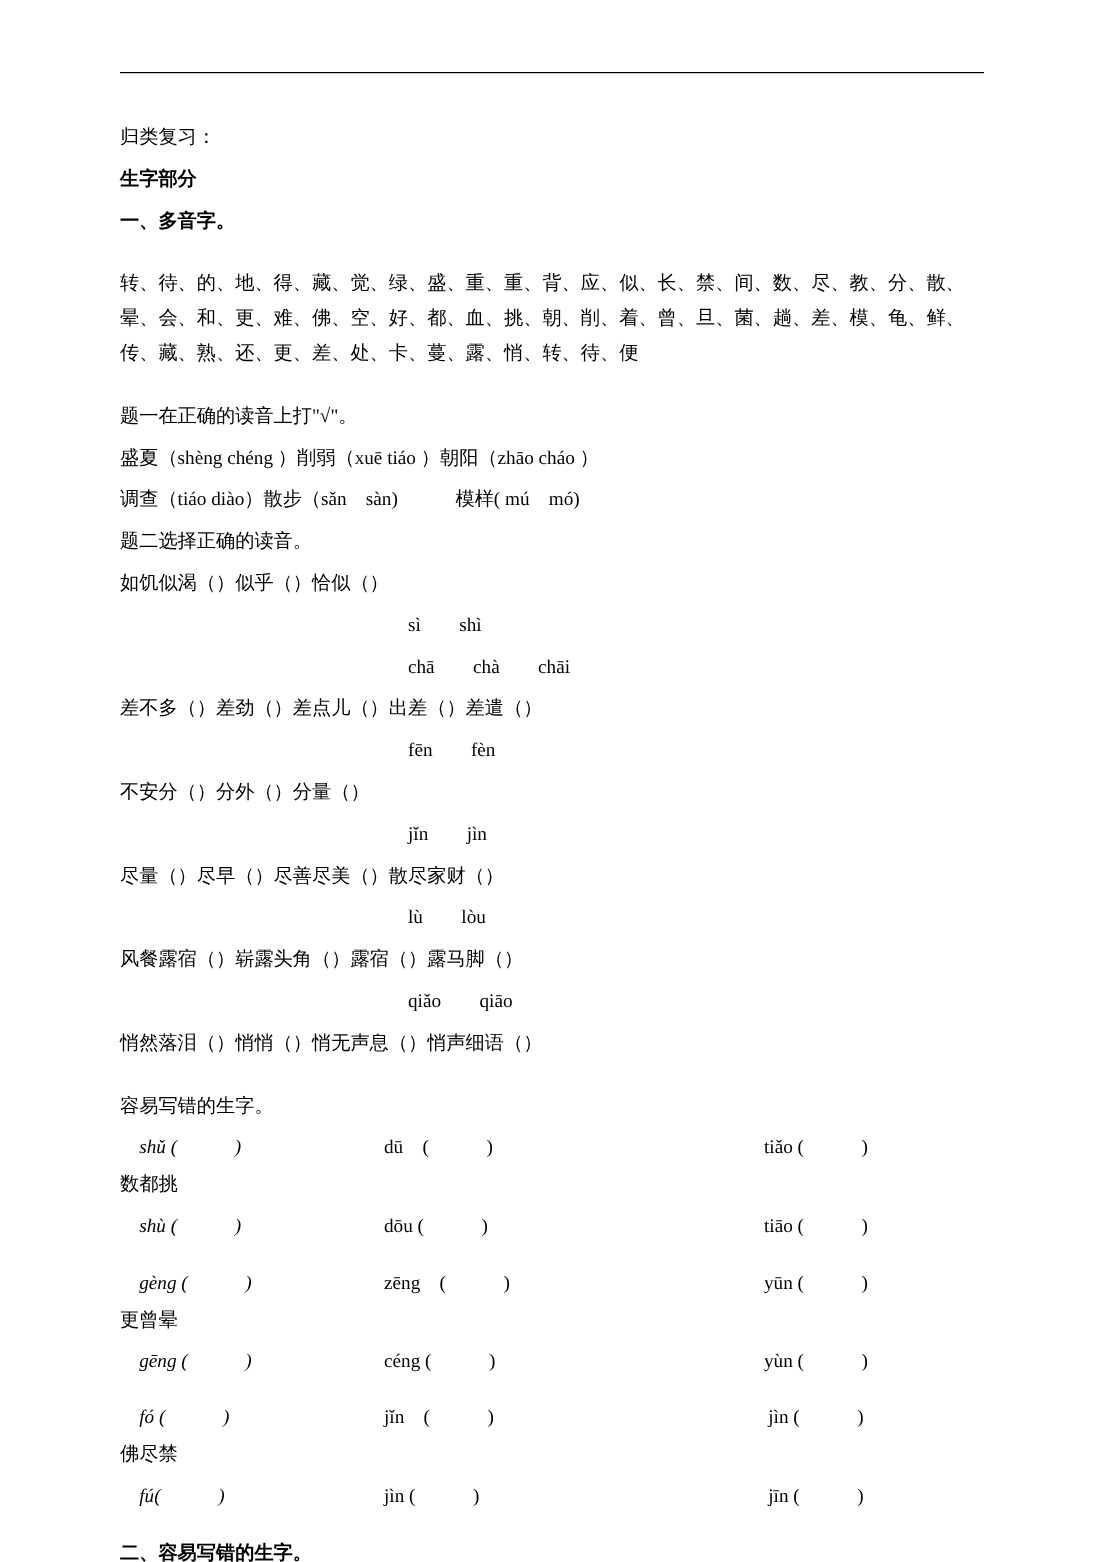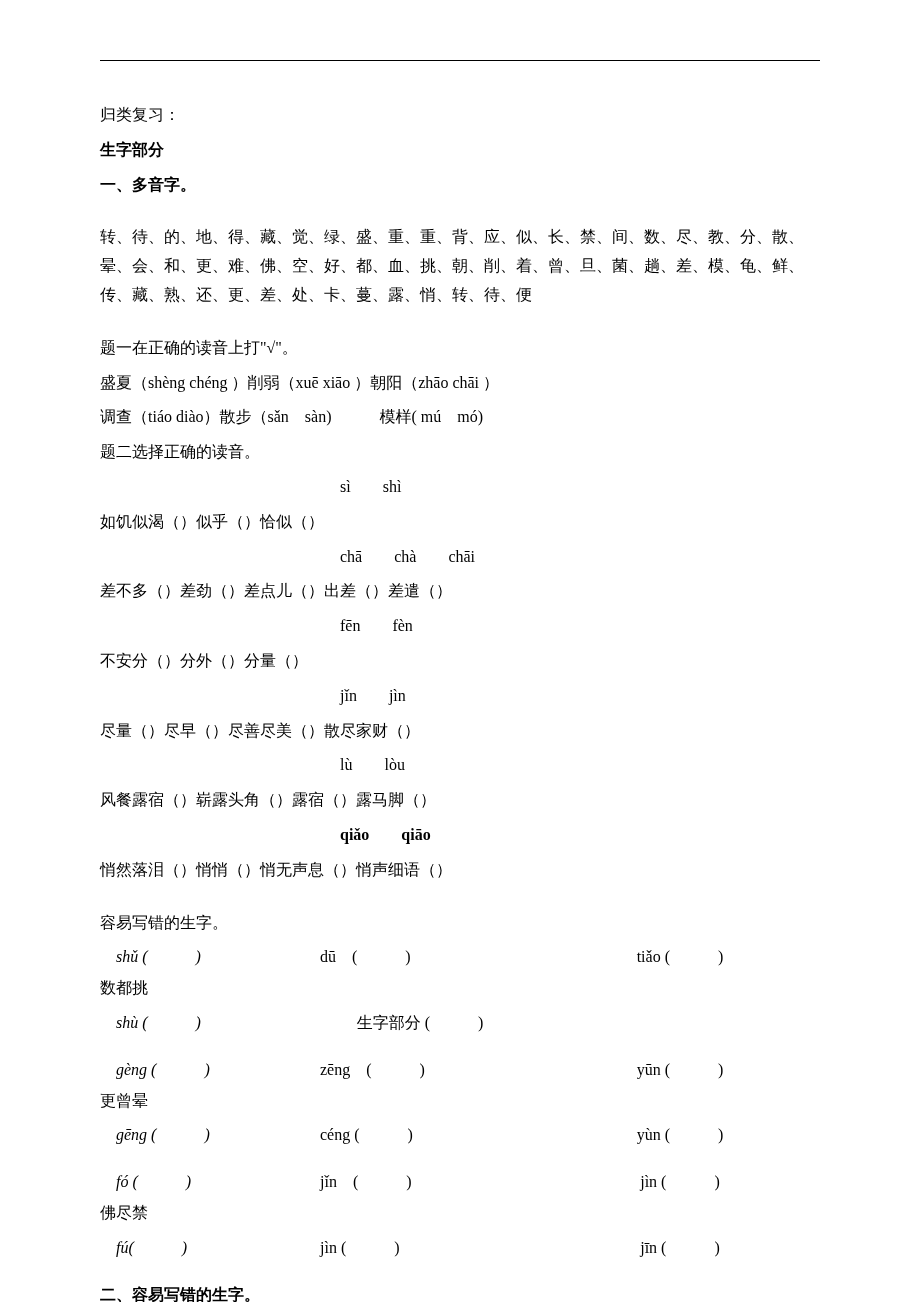--- a/index.html
+++ b/index.html
@@ -44,57 +44,58 @@
   <div class="para bold">生字部分</div>
   <div class="para bold">一、多音字。</div>
 
   <div class="spacer"></div>
 
   <div class="para">转、待、的、地、得、藏、觉、绿、盛、重、重、背、应、似、长、禁、间、数、尽、教、分、散、晕、会、和、更、难、佛、空、好、都、血、挑、朝、削、着、曾、旦、菌、趟、差、模、龟、鲜、传、藏、熟、还、更、差、处、卡、蔓、露、悄、转、待、便</div>
 
   <div class="spacer"></div>
 
   <div class="para">题一在正确的读音上打"√"。</div>
-  <div class="para">盛夏（shèng chéng ）削弱（xuē xiāo ）朝阳（zhāo chāi ）</div>
+  <div class="para">盛夏（shèng chéng ）削弱（xuē tiáo ）朝阳（zhāo cháo ）</div>
   <div class="para">调查（tiáo diào）散步（sǎn　sàn)　　　模样( mú　mó)</div>
 
   <div class="para">题二选择正确的读音。</div>
 
+  <div class="para">如饥似渴（）似乎（）恰似（）</div>
   <div class="para" style="padding-left:240px;">sì　　shì</div>
-  <div class="para">如饥似渴（）似乎（）恰似（）</div>
 
   <div class="para" style="padding-left:240px;">chā　　chà　　chāi</div>
   <div class="para">差不多（）差劲（）差点儿（）出差（）差遣（）</div>
 
   <div class="para" style="padding-left:240px;">fēn　　fèn</div>
   <div class="para">不安分（）分外（）分量（）</div>
 
   <div class="para" style="padding-left:240px;">jǐn　　jìn</div>
   <div class="para">尽量（）尽早（）尽善尽美（）散尽家财（）</div>
 
   <div class="para" style="padding-left:240px;">lù　　lòu</div>
   <div class="para">风餐露宿（）崭露头角（）露宿（）露马脚（）</div>
 
-  <div class="para" style="padding-left:240px;font-weight:bold;">qiǎo　　qiāo</div>
+  <div class="para" style="padding-left:240px;">qiǎo　　qiāo</div>
   <div class="para">悄然落泪（）悄悄（）悄无声息（）悄声细语（）</div>
 
   <div class="spacer"></div>
 
   <div class="para">容易写错的生字。</div>
 
   <div>
     <div class="row3">
       <div class="col-a">　shǔ (　　　)</div>
       <div class="col-b">dū　(　　　)</div>
       <div class="col-c">tiǎo (　　　)</div>
     </div>
     <div class="para label-row">数都挑</div>
     <div class="row3">
       <div class="col-a">　shù (　　　)</div>
-      <div class="col-c">生字部分 (　　　)</div>
+      <div class="col-b">dōu (　　　)</div>
+      <div class="col-c">tiāo (　　　)</div>
     </div>
     <div class="spacer"></div>
     <div class="row3">
       <div class="col-a">　gèng (　　　)</div>
       <div class="col-b">zēng　(　　　)</div>
       <div class="col-c">yūn (　　　)</div>
     </div>
     <div class="para label-row">更曾晕</div>
     <div class="row3">
       <div class="col-a">　gēng (　　　)</div>

